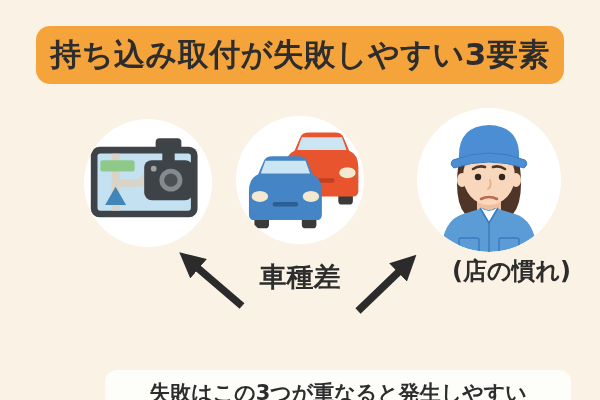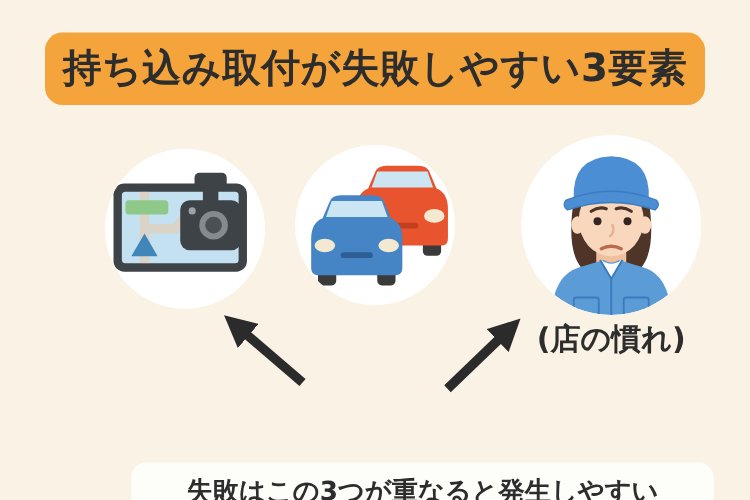--- a/index.html
+++ b/index.html
@@ -23,21 +23,21 @@
   .circle.carmodel{left:236px;top:116px;width:128px;height:128px;}
   .circle.experience{left:417px;top:108px;width:144px;height:144px;}
   .circle svg{display:block;}
   .factor-label{
     position:absolute;text-align:center;font-weight:bold;font-size:27px;
     white-space:nowrap;line-height:31px;
   }
   .label-product{left:51px;top:261px;width:120px;}
   .label-carmodel{left:240px;top:261px;width:120px;}
   .label-experience{left:407px;top:256px;width:164px;}
-  .label-experience .sub{font-size:24px;}
+  .label-experience .sub{font-size:24px;text-align:right;}
   .arrows{position:absolute;left:0;top:0;width:600px;height:400px;pointer-events:none;}
   .note{
     position:absolute;left:105px;top:322px;width:466px;height:46px;
     background:#FDFDFA;border-radius:12px;
     display:flex;align-items:center;justify-content:center;margin-top:48px;
   }
   .note-text{font-size:21px;font-weight:bold;white-space:nowrap;}
 </style>
 </head>
 <body>
@@ -119,20 +119,21 @@
         <path d="M24 144 Q26 112 46 106 L66 100 Q72 104 78 100 L98 106 Q118 112 120 144 Z" fill="#5B9BD6"></path>
         <path d="M64 100 L72 114 L80 100 Q72 106 64 100 Z" fill="#FFFFFF"></path>
         <path d="M63 100 L72 115 L81 100" stroke="#3D7BBE" stroke-width="1.5" fill="none"></path>
         <path d="M72 115 V144" stroke="#3D7BBE" stroke-width="1.5"></path>
         <rect x="42" y="130" width="20" height="14" rx="2" fill="none" stroke="#3D7BBE" stroke-width="1.5"></rect>
         <rect x="82" y="130" width="20" height="14" rx="2" fill="none" stroke="#3D7BBE" stroke-width="1.5"></rect>
       </g>
     </svg>
   </div>
 
+  <div class="factor-label label-carmodel">車種差</div>
   <div class="factor-label label-experience">
     <div class="sub">(店の慣れ)</div>
   </div>
 
   <svg class="arrows" viewBox="0 0 600 400">
     <defs>
       <marker id="ah" viewBox="0 0 10 10" refX="6.5" refY="5" markerWidth="3.4" markerHeight="3.4" orient="auto-start-reverse">
         <path d="M0 0 L10 5 L0 10 Z" fill="#2B2B2B"></path>
       </marker>
     </defs>

